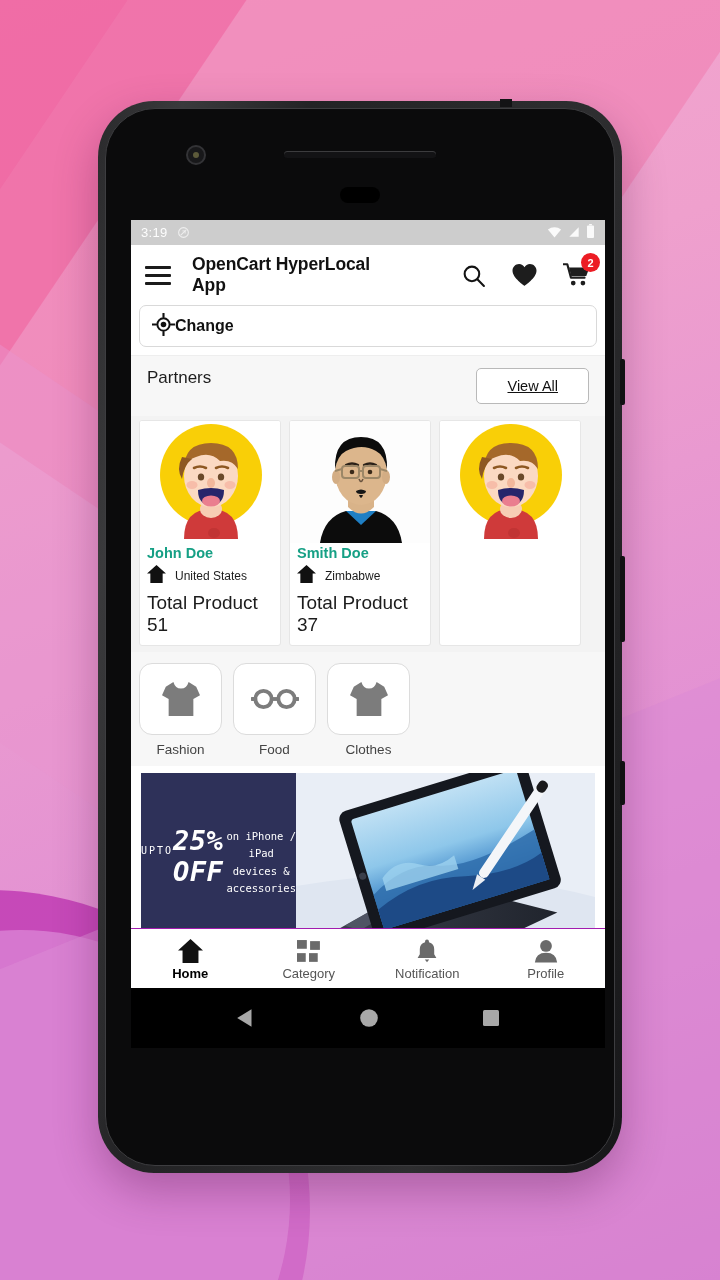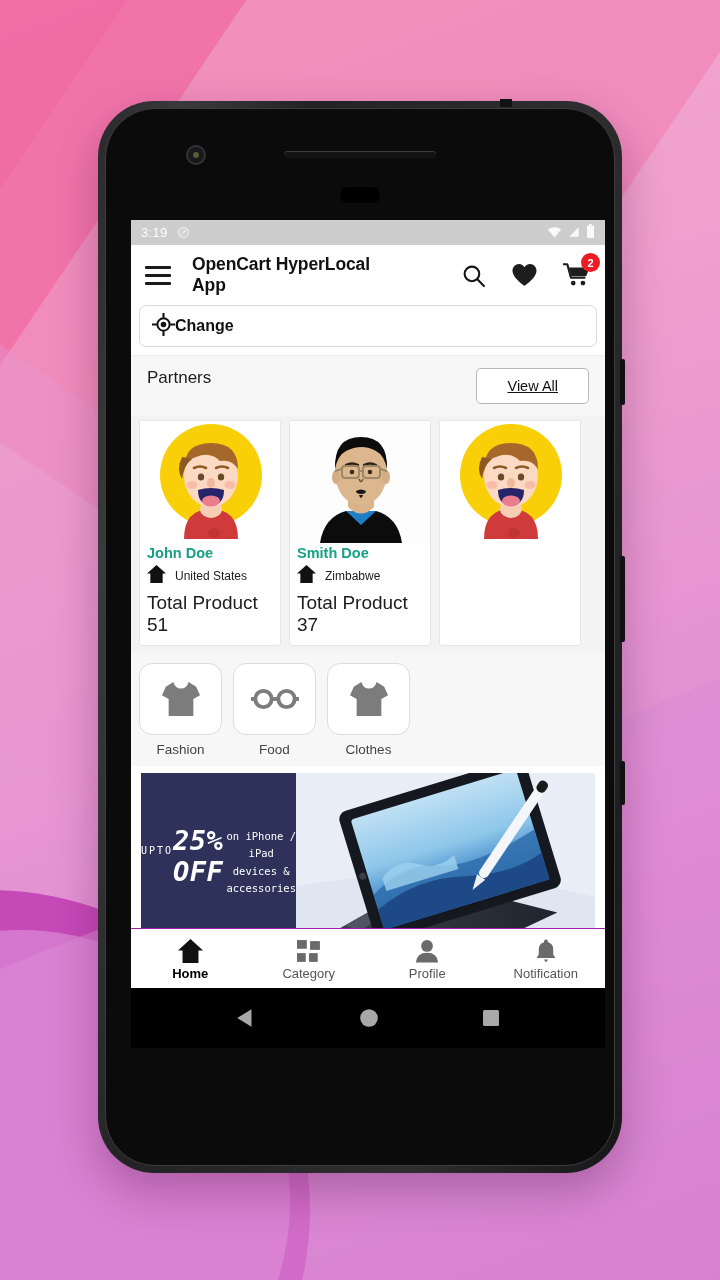--- a/index.html
+++ b/index.html
@@ -484,35 +484,35 @@
                 <rect x="0" y="0" width="9" height="8" fill="#6a6a6a"></rect>
                 <rect x="12" y="1" width="9" height="8" fill="#6a6a6a"></rect>
                 <rect x="0" y="12" width="8" height="8" fill="#6a6a6a"></rect>
                 <rect x="11" y="12" width="8" height="8" fill="#6a6a6a"></rect>
               </svg>
           </div>
           <div class="bn-lb">Category</div>
         </div>
         <div class="bn">
           <div class="bn-ic">
+            <svg width="22" height="24" viewBox="0 0 20 22">
+                <path d="M10 0.5 A1.8 1.8 0 0 1 11.8 2.3 L11.8 3 A6.6 6.6 0 0 1 16.6 9.4 L16.6 14 L18.6 17.4 L1.4 17.4 L3.4 14 L3.4 9.4 A6.6 6.6 0 0 1 8.2 3 L8.2 2.3 A1.8 1.8 0 0 1 10 0.5 Z" fill="#6a6a6a"></path>
+                <path d="M8 18.8 L12 18.8 L10 21.4 Z" fill="#6a6a6a"></path>
+              </svg>
+          </div>
+          <div class="bn-lb">Notification</div>
+        </div>
+        <div class="bn">
+          <div class="bn-ic">
             <svg width="24" height="24" viewBox="0 0 22 22">
                 <circle cx="11" cy="6.4" r="5.4" fill="#6a6a6a"></circle>
                 <path d="M0.8 21.5 Q1.6 12.6 11 12.6 Q20.4 12.6 21.2 21.5 Z" fill="#6a6a6a"></path>
               </svg>
           </div>
           <div class="bn-lb">Profile</div>
-        </div>
-        <div class="bn">
-          <div class="bn-ic">
-            <svg width="22" height="24" viewBox="0 0 20 22">
-                <path d="M10 0.5 A1.8 1.8 0 0 1 11.8 2.3 L11.8 3 A6.6 6.6 0 0 1 16.6 9.4 L16.6 14 L18.6 17.4 L1.4 17.4 L3.4 14 L3.4 9.4 A6.6 6.6 0 0 1 8.2 3 L8.2 2.3 A1.8 1.8 0 0 1 10 0.5 Z" fill="#6a6a6a"></path>
-                <path d="M8 18.8 L12 18.8 L10 21.4 Z" fill="#6a6a6a"></path>
-              </svg>
-          </div>
-          <div class="bn-lb">Notification</div>
         </div>
       </div>
 
       <div class="androidnav">
         <div class="an">
           <svg width="22" height="22" viewBox="0 0 20 20">
               <path d="M15 2 L15 18 L2 10 Z" fill="#a8a8a8"></path>
             </svg>
         </div>
         <div class="an">

